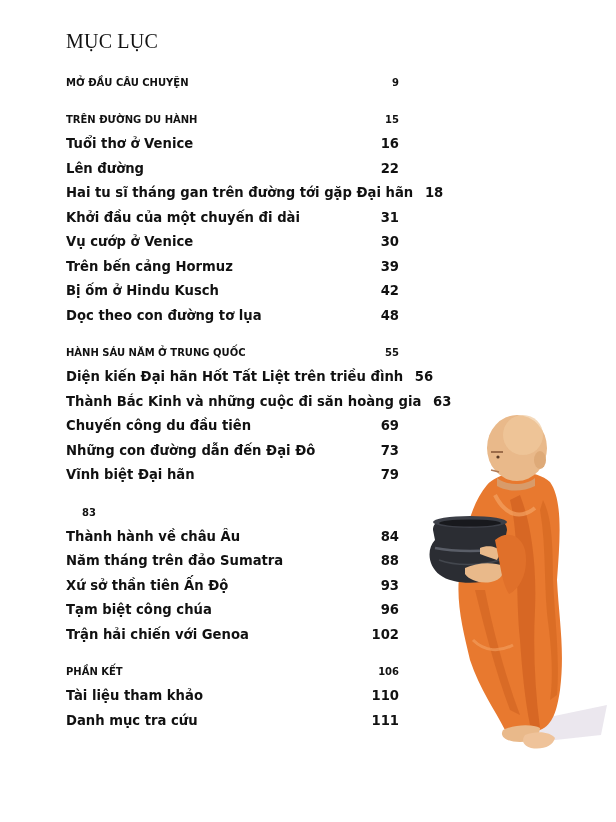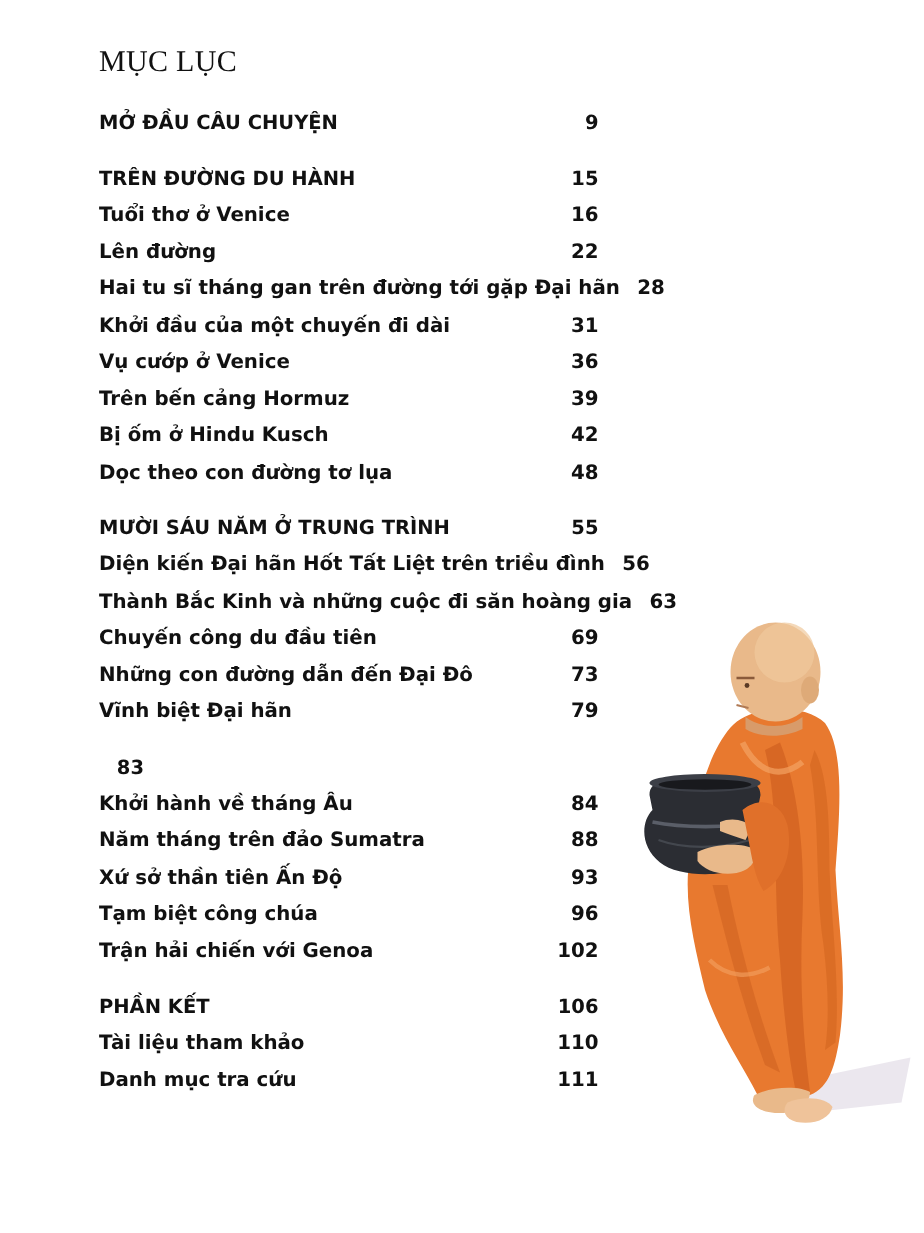--- a/index.html
+++ b/index.html
@@ -39,21 +39,21 @@
       justify-content: space-between;
       align-items: baseline;
       height: 24.5px;
       line-height: 24.5px;
       font-size: 13.2px;
       white-space: nowrap;
       font-weight: bold;
     }
     .row.head {
       font-weight: bold;
-      font-size: 13px;
+      font-size: 10px;
       height: 25px;
       line-height: 25px;
     }
     .row .page {
       text-align: right;
       min-width: 30px;
     }
     .illustration {
       position: absolute;
       left: 425px;
@@ -84,47 +84,47 @@
     <div class="row">
         <span>Tuổi thơ ở Venice</span>
         <span class="page">16</span>
       </div>
     <div class="row">
         <span>Lên đường</span>
         <span class="page">22</span>
       </div>
     <div class="row">
         <span>Hai tu sĩ tháng gan trên đường tới gặp Đại hãn</span>
-        <span class="page">28</span>
+        <span class="page">18</span>
       </div>
     <div class="row">
         <span>Khởi đầu của một chuyến đi dài</span>
         <span class="page">31</span>
       </div>
     <div class="row">
         <span>Vụ cướp ở Venice</span>
-        <span class="page">36</span>
+        <span class="page">30</span>
       </div>
     <div class="row">
         <span>Trên bến cảng Hormuz</span>
         <span class="page">39</span>
       </div>
     <div class="row">
         <span>Bị ốm ở Hindu Kusch</span>
         <span class="page">42</span>
       </div>
     <div class="row">
         <span>Dọc theo con đường tơ lụa</span>
         <span class="page">48</span>
       </div>
   </div>
 
   <div class="section">
     <div class="row head">
-      <span>MƯỜI SÁU NĂM Ở TRUNG TRÌNH</span>
+      <span>HÀNH SÁU NĂM Ở TRUNG QUỐC</span>
       <span class="page">55</span>
     </div>
     <div class="row">
         <span>Diện kiến Đại hãn Hốt Tất Liệt trên triều đình</span>
         <span class="page">56</span>
       </div>
     <div class="row">
         <span>Thành Bắc Kinh và những cuộc đi săn hoàng gia</span>
         <span class="page">63</span>
       </div>
@@ -140,21 +140,21 @@
         <span>Vĩnh biệt Đại hãn</span>
         <span class="page">79</span>
       </div>
   </div>
 
   <div class="section">
     <div class="row head">
       <span class="page">83</span>
     </div>
     <div class="row">
-        <span>Khởi hành về tháng Âu</span>
+        <span>Thành hành về châu Âu</span>
         <span class="page">84</span>
       </div>
     <div class="row">
         <span>Năm tháng trên đảo Sumatra</span>
         <span class="page">88</span>
       </div>
     <div class="row">
         <span>Xứ sở thần tiên Ấn Độ</span>
         <span class="page">93</span>
       </div>

